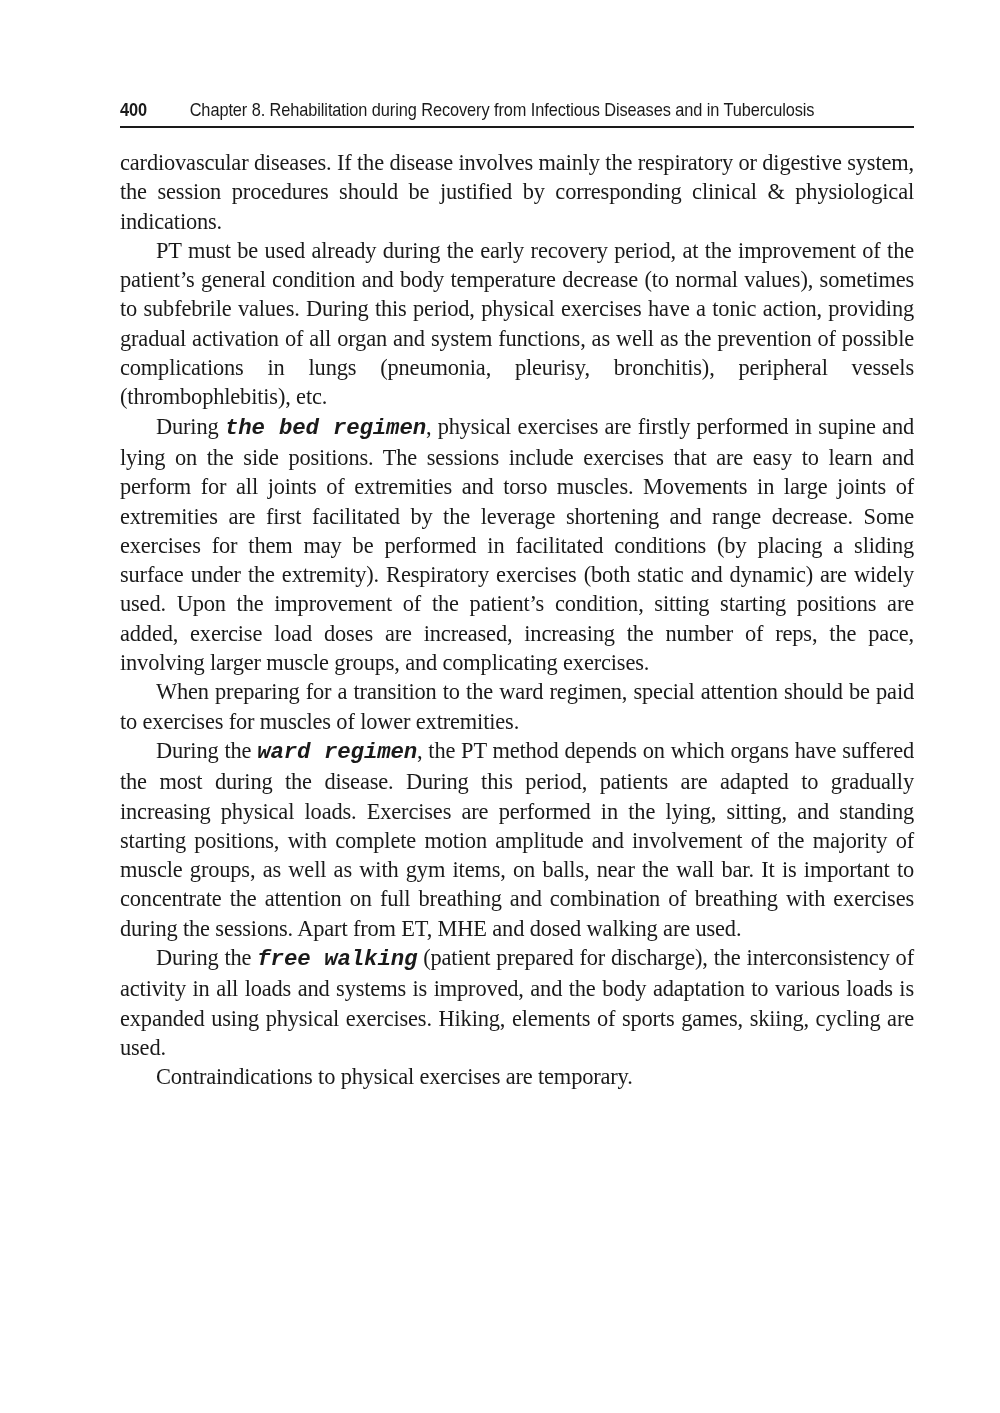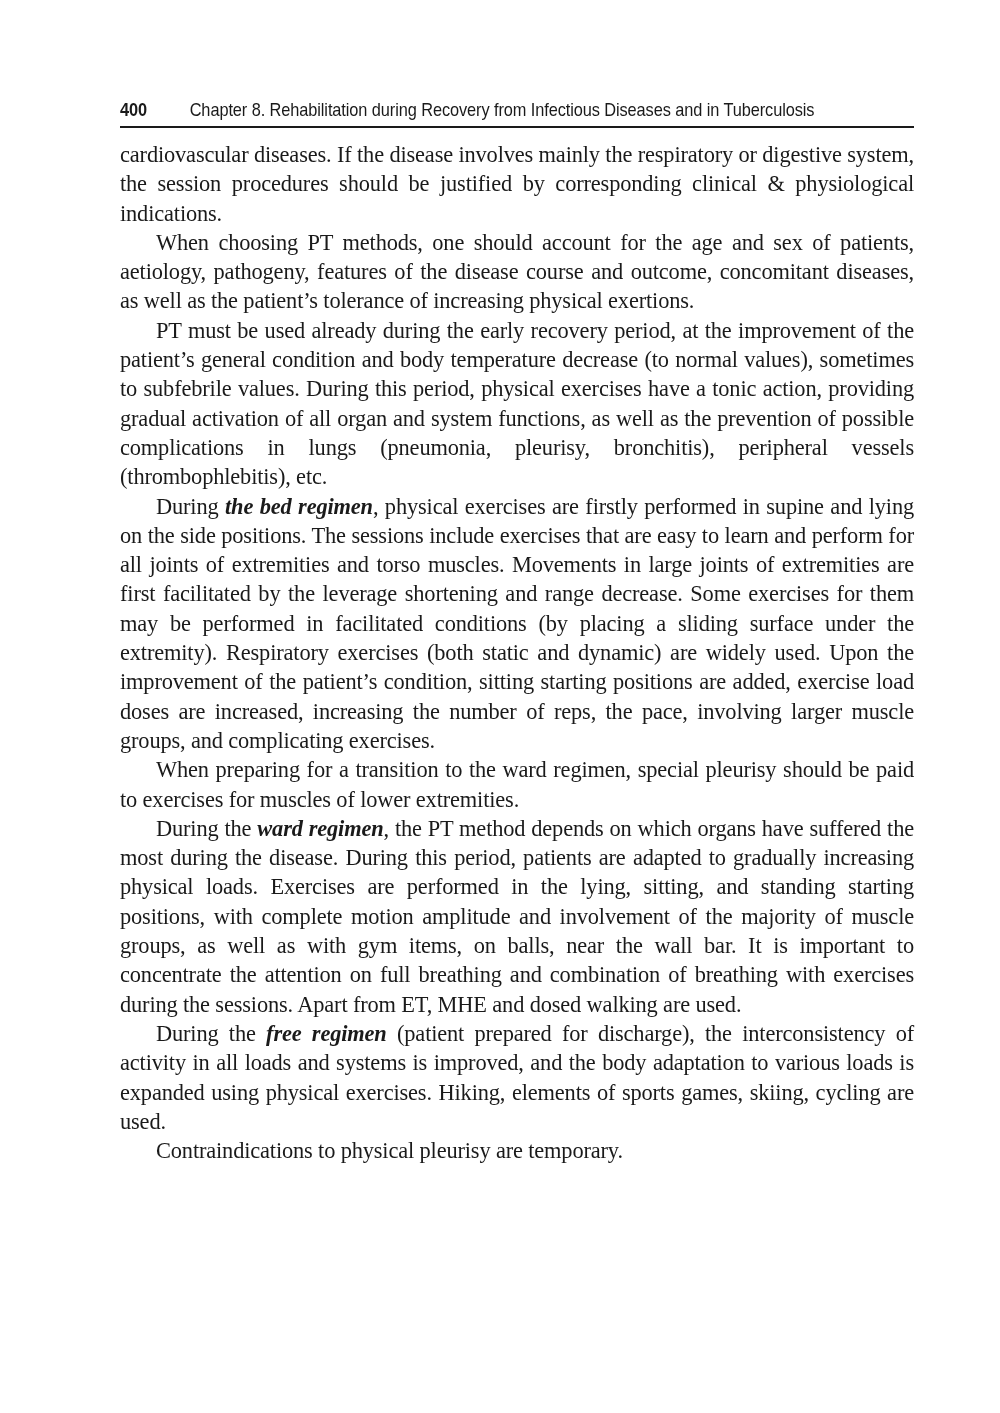--- a/index.html
+++ b/index.html
@@ -41,53 +41,53 @@
     .chapter-title {
       font-weight: normal;
     }
     .head-rule {
       height: 0;
       border-top: 2px solid #1a1a1a;
       margin-top: 2px;
       width: 794px;
     }
     .body-text {
-      margin-top: 12px;
+      margin-top: 20px;
       font-family: "Liberation Serif", serif;
       font-size: 22.4px;
       line-height: 29.3px;
       text-align: justify;
       hyphens: manual;
       letter-spacing: -0.15px;
     }
     .body-text p {
       margin: 0;
       text-indent: 36px;
     }
     .body-text p.no-indent {
       text-indent: 0;
     }
     .em {
       font-weight: bold;
       font-style: italic;
+      font-family: Liberation Mono, monospace;
     }
   </style>
 </head>
 <body>
 
 <div class="page">
   <div class="running-head">
     <span class="page-number">400</span>
     <span class="chapter-title">Chapter 8. Rehabilitation during Recovery from Infectious Diseases and in Tuberculosis</span>
   </div>
   <div class="head-rule"></div>
 
   <div class="body-text">
     <p class="no-indent">cardiovascular diseases. If the disease involves mainly the respiratory or diges­tive system, the session procedures should be justified by corresponding clini­cal &amp; physiological indications.</p>
-    <p>When choosing PT methods, one should account for the age and sex of patients, aetiology, pathogeny, features of the disease course and outcome, concomitant diseases, as well as the patient’s tolerance of increasing physical exertions.</p>
     <p>PT must be used already during the early recovery period, at the im­provement of the patient’s general condition and body temperature de­crease (to normal values), sometimes to subfebrile values. During this pe­riod, physical exercises have a tonic action, providing gradual activation of all organ and system functions, as well as the prevention of possible com­plications in lungs (pneumonia, pleurisy, bronchitis), peripheral vessels (thrombophlebitis), etc.</p>
     <p><span>During </span><span class="em">the bed regimen</span><span>, physical exercises are firstly performed in supine and lying on the side positions. The sessions include exercises that are easy to learn and perform for all joints of extremities and torso muscles. Movements in large joints of extremities are first facilitated by the leverage shortening and range decrease. Some exercises for them may be performed in facilitated con­ditions (by placing a sliding surface under the extremity). Respiratory exercises (both static and dynamic) are widely used. Upon the improvement of the pa­tient’s condition, sitting starting positions are added, exercise load doses are increased, increasing the number of reps, the pace, involving larger muscle groups, and complicating exercises.</span></p>
-    <p>When preparing for a transition to the ward regimen, special pleurisy should be paid to exercises for muscles of lower extremities.</p>
+    <p>When preparing for a transition to the ward regimen, special attention should be paid to exercises for muscles of lower extremities.</p>
     <p><span>During the </span><span class="em">ward regimen</span><span>, the PT method depends on which organs have suffered the most during the disease. During this period, patients are adapted to gradually increasing physical loads. Exercises are performed in the lying, sit­ting, and standing starting positions, with complete motion amplitude and in­volvement of the majority of muscle groups, as well as with gym items, on balls, near the wall bar. It is important to concentrate the attention on full breathing and combination of breathing with exercises during the sessions. Apart from ET, MHE and dosed walking are used.</span></p>
-    <p><span>During the </span><span class="em">free regimen</span><span> (patient prepared for discharge), the interconsis­tency of activity in all loads and systems is improved, and the body adapta­tion to various loads is expanded using physical exercises. Hiking, elements of sports games, skiing, cycling are used.</span></p>
-    <p>Contraindications to physical pleurisy are temporary.</p>
+    <p><span>During the </span><span class="em">free walking</span><span> (patient prepared for discharge), the interconsis­tency of activity in all loads and systems is improved, and the body adapta­tion to various loads is expanded using physical exercises. Hiking, elements of sports games, skiing, cycling are used.</span></p>
+    <p>Contraindications to physical exercises are temporary.</p>
   </div>
 </div>
 
 </body></html>

